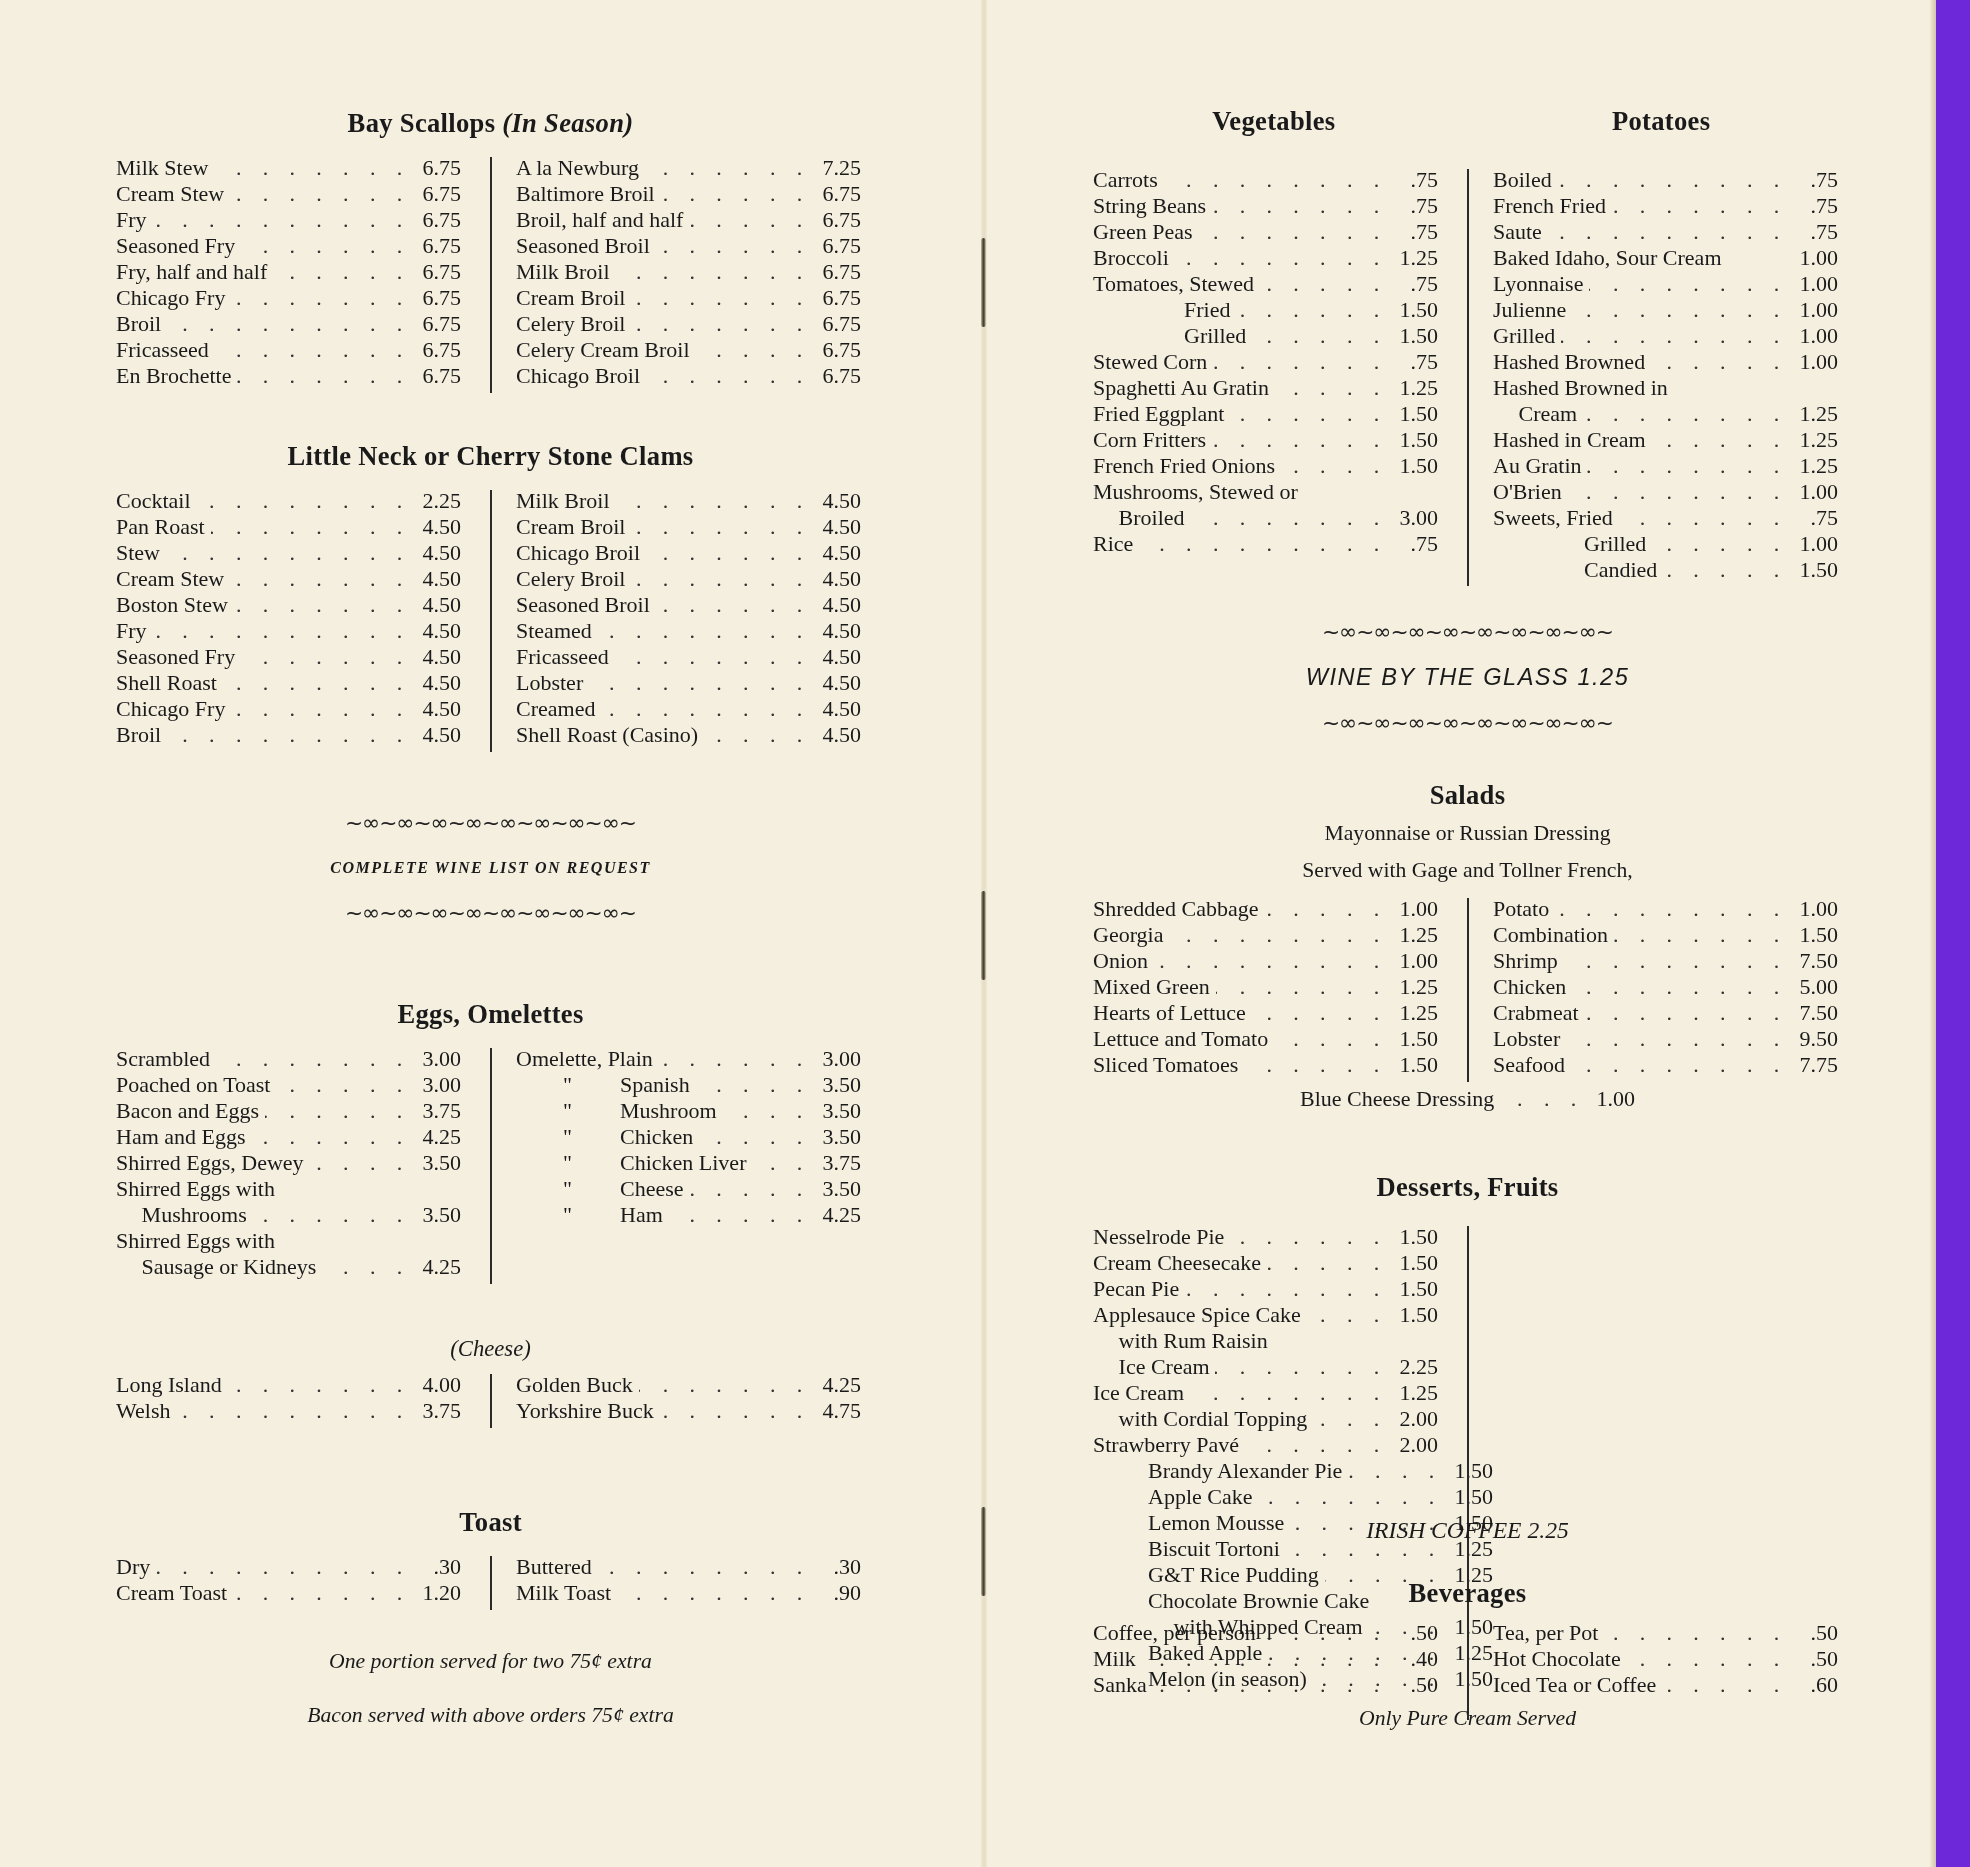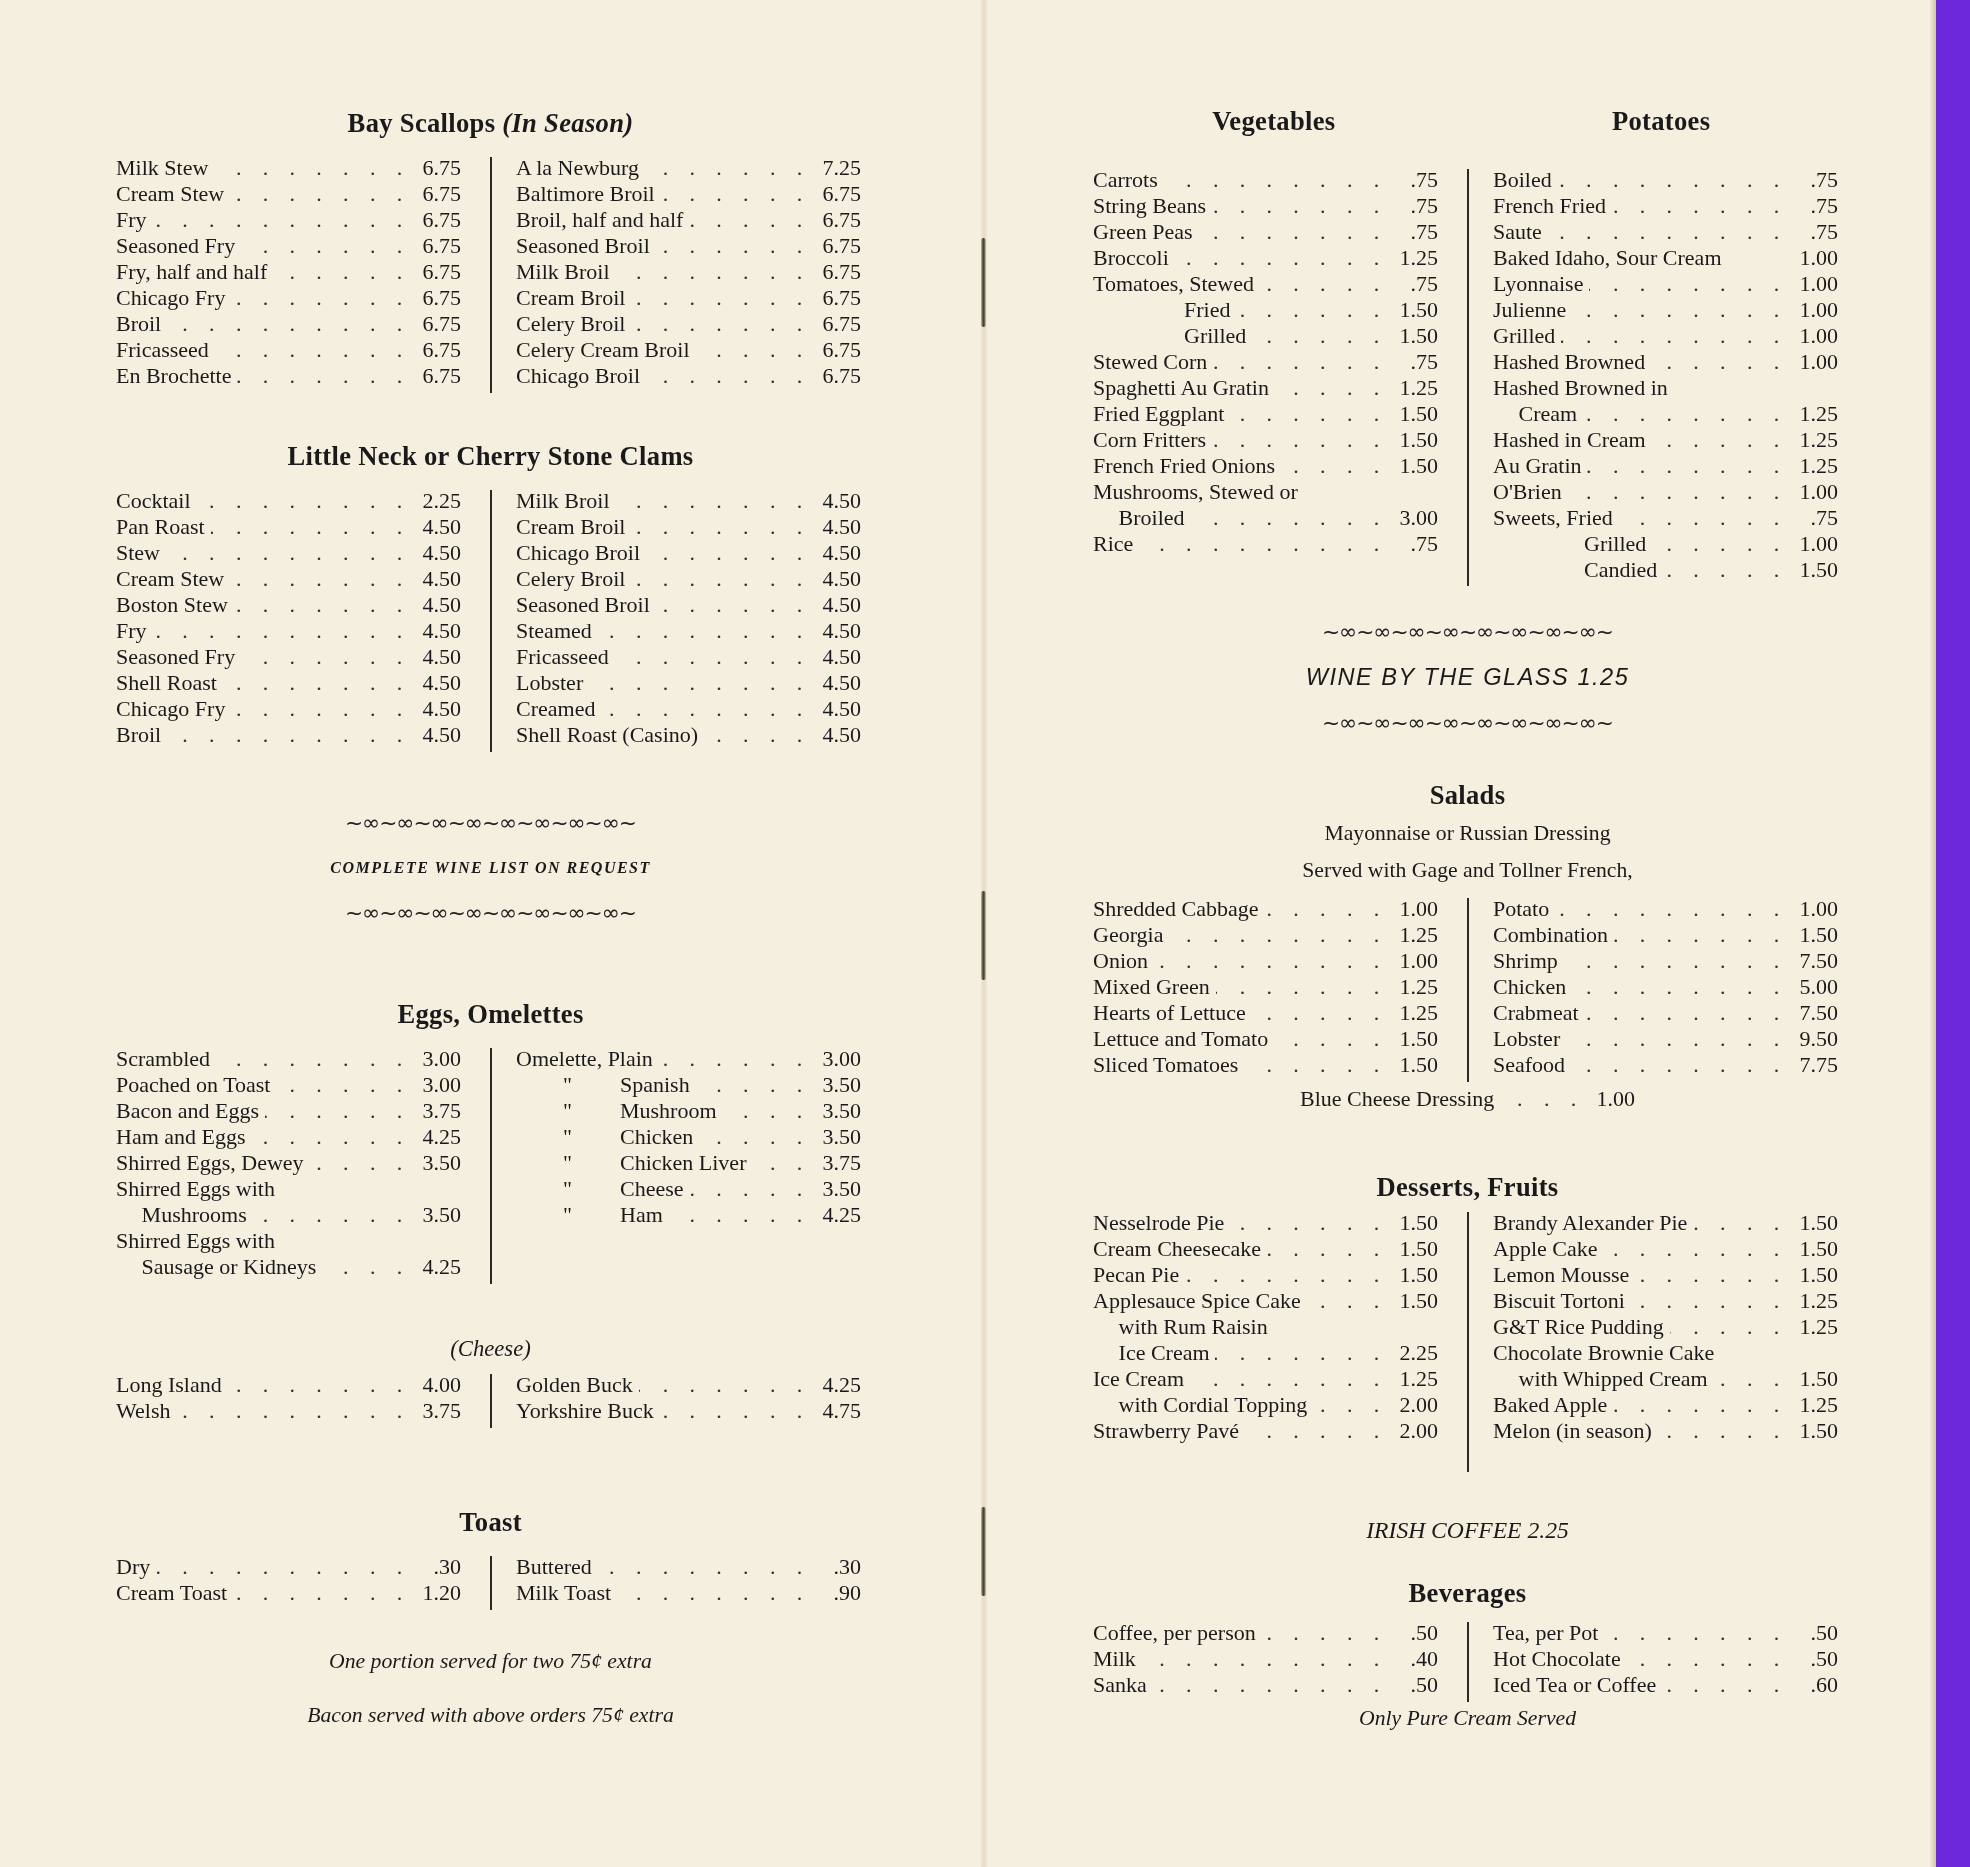--- a/index.html
+++ b/index.html
@@ -750,21 +750,21 @@
         <div class="row">
             <span class="name">Blue Cheese Dressing</span>
             <span class="dots"></span>
             <span class="price">1.00</span>
           </div>
       </div>
     </div>
 
     <div class="col" style="top:1172px;">
       <h2 class="section-title">Desserts, Fruits</h2>
-      <div class="two-col" style="margin-top:7px;">
+      <div class="two-col" style="margin-top:21px;flex-direction:column;">
         <div class="half">
           <div class="row">
               <span class="name">Nesselrode Pie</span>
               <span class="dots"></span>
               <span class="price">1.50</span>
             </div>
           <div class="row">
               <span class="name">Cream Cheesecake</span>
               <span class="dots"></span>
               <span class="price">1.50</span>

